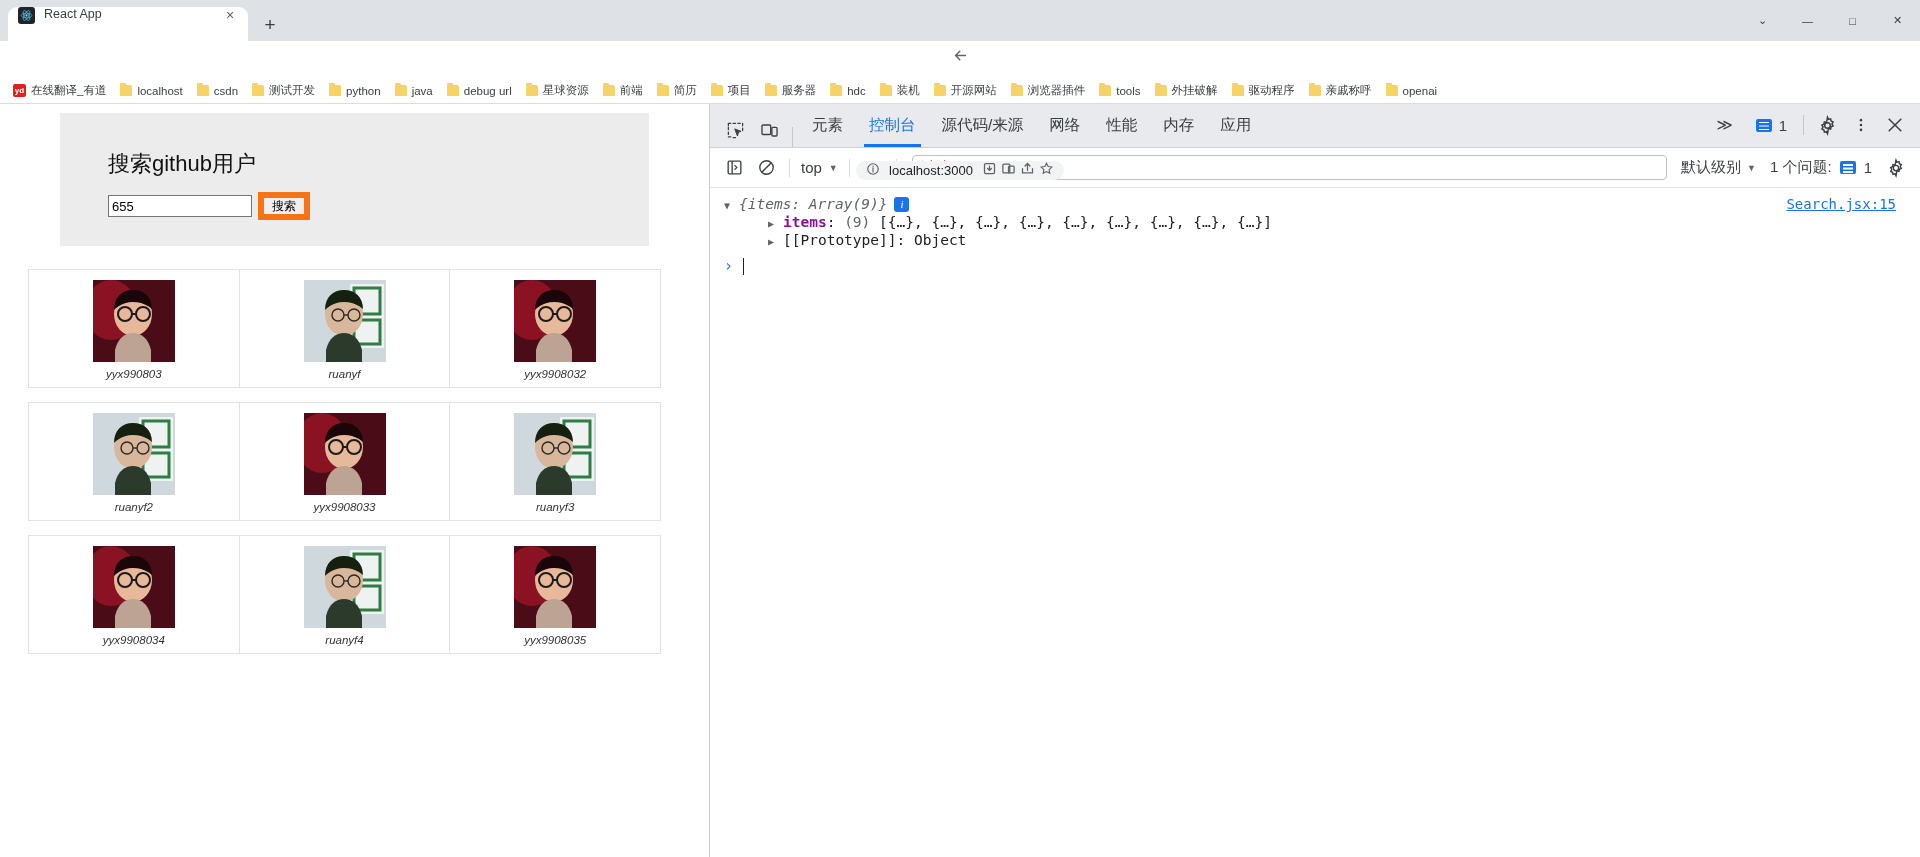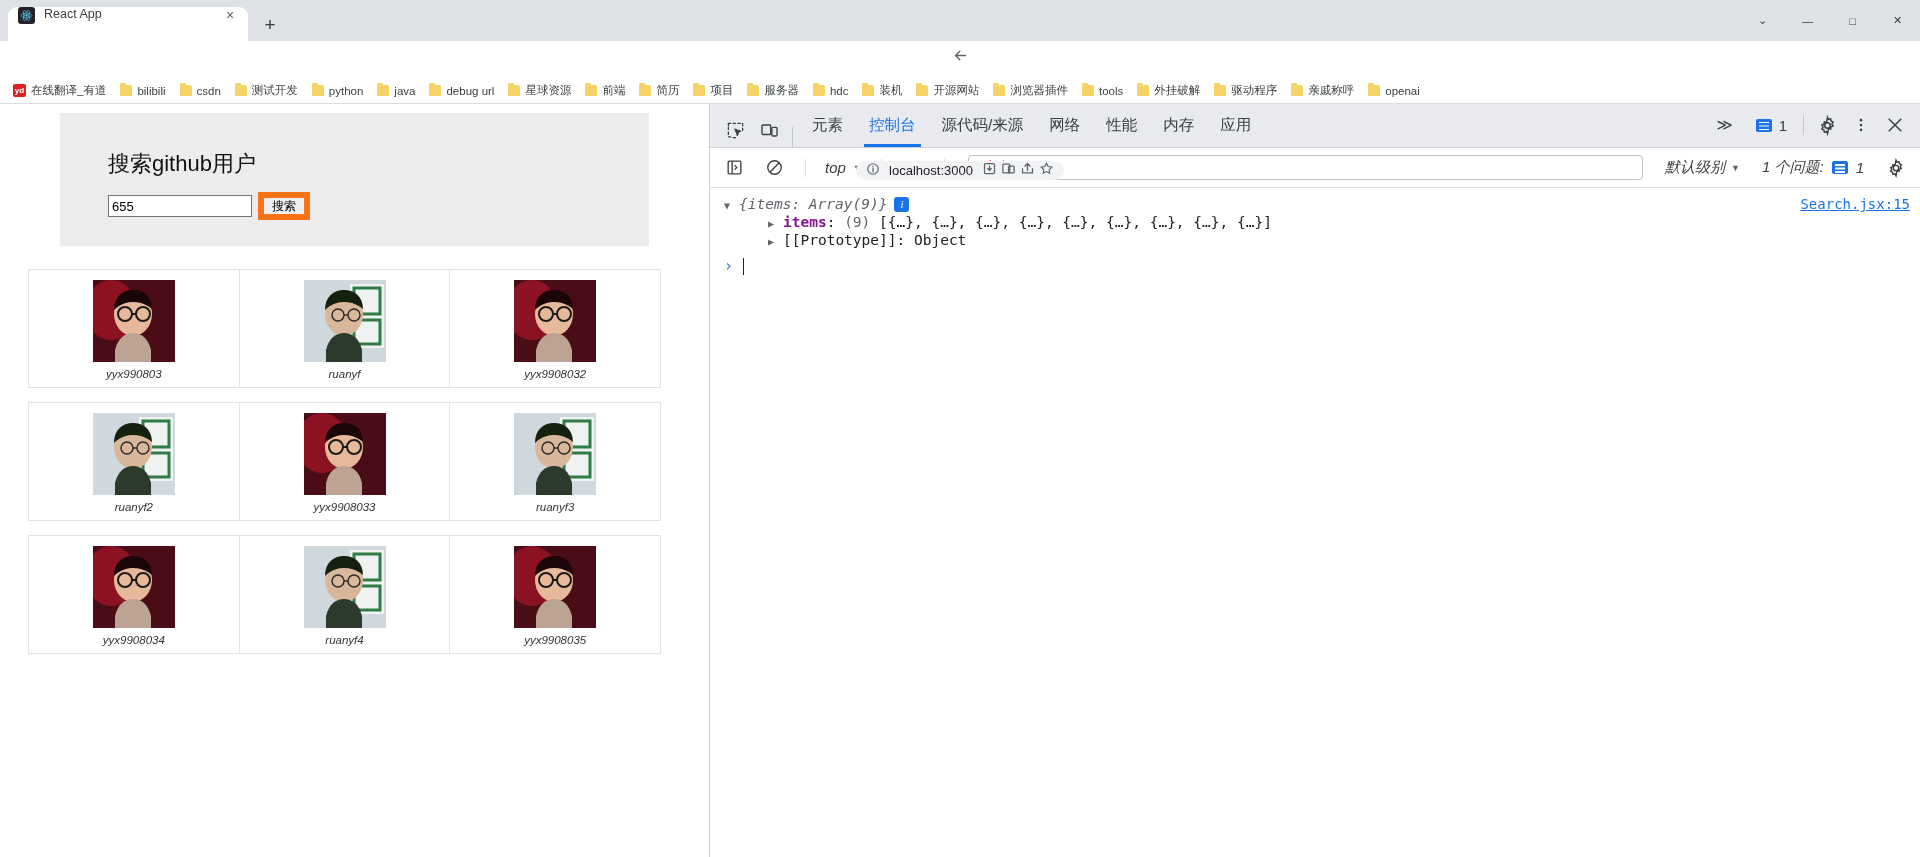--- a/index.html
+++ b/index.html
@@ -247,23 +247,22 @@
   }
   .msg-icon:before {
     content:""; position:absolute; left:3px; top:3px; width:10px; height:1.5px; background:#fff;
     box-shadow: 0 3.5px 0 #fff, 0 7px 0 0 #fff;
   }
 
   .dt-console-toolbar {
     height: 40px;
     background: #ffffff;
     display: flex; align-items: center;
-    padding: 0 8px; gap: 8px;
+    padding: 0 8px; gap: 0;
     border-bottom: 1px solid #e0e0e0;
-    font-style: italic;
   }
   .ct-ic {
     width: 32px; height: 32px;
     display: flex; align-items: center; justify-content: center;
     color: #5f6368; flex: none;
   }
   .ct-sep { width: 1px; height: 18px; background: #dadce0; margin: 0 7px; flex: none; }
   .ct-select {
     display: flex; align-items: center; gap: 7px;
     font-size: 15px; color: #3c4043; padding: 0 4px;
@@ -287,21 +286,21 @@
     flex: 1;
     background: #ffffff;
     padding: 7px 0 0 0;
     font-family: "DejaVu Sans Mono", "Liberation Mono", monospace;
     font-size: 14.5px;
     overflow: hidden;
     min-height: 0;
   }
   .log-entry {
     display: flex; align-items: flex-start;
-    padding: 1px 10px 1px 14px;
+    padding: 1px 24px 1px 14px;
     position: relative;
   }
   .log-main { flex: 1; min-width: 0; }
   .tri { color: #5f6368; font-size: 10px; margin-right: 5px; display: inline-block; width: 10px; }
   .tri.closed { color: #5f6368; }
   .obj-head { color: #5f6368; font-style: italic; }
   .info-i {
     display: inline-flex; align-items: center; justify-content: center;
     width: 15px; height: 15px; border-radius: 3px;
     background: #1a73e8; color: #fff;
@@ -462,21 +461,21 @@
     <div class="tb-icon">⋮</div>
   </div>
 
   <div class="bookmarks" id="bookmarks-bar">
       <div class="bm">
         <span class="bm-yd">yd</span>
         <span>在线翻译_有道</span>
       </div>
       <div class="bm">
         <span class="bm-folder"></span>
-        <span>bilibili</span>
+        <span>localhost</span>
       </div>
       <div class="bm">
         <span class="bm-folder"></span>
         <span>csdn</span>
       </div>
       <div class="bm">
         <span class="bm-folder"></span>
         <span>测试开发</span>
       </div>
       <div class="bm">

